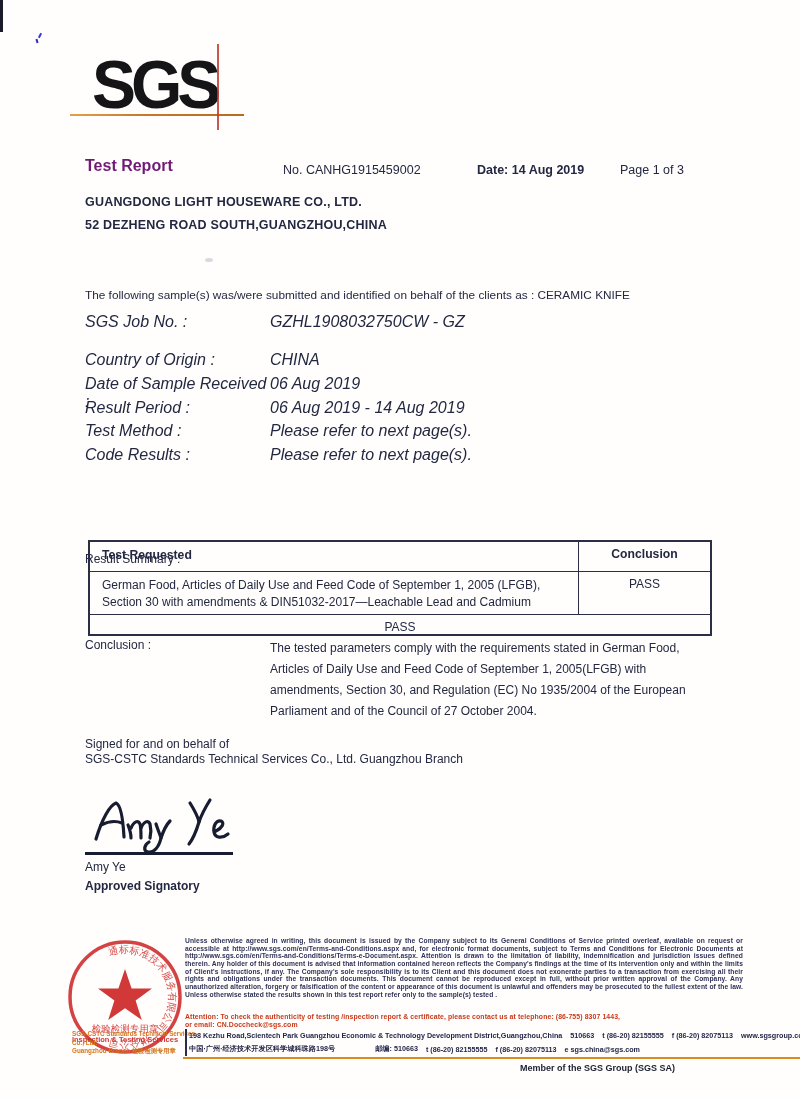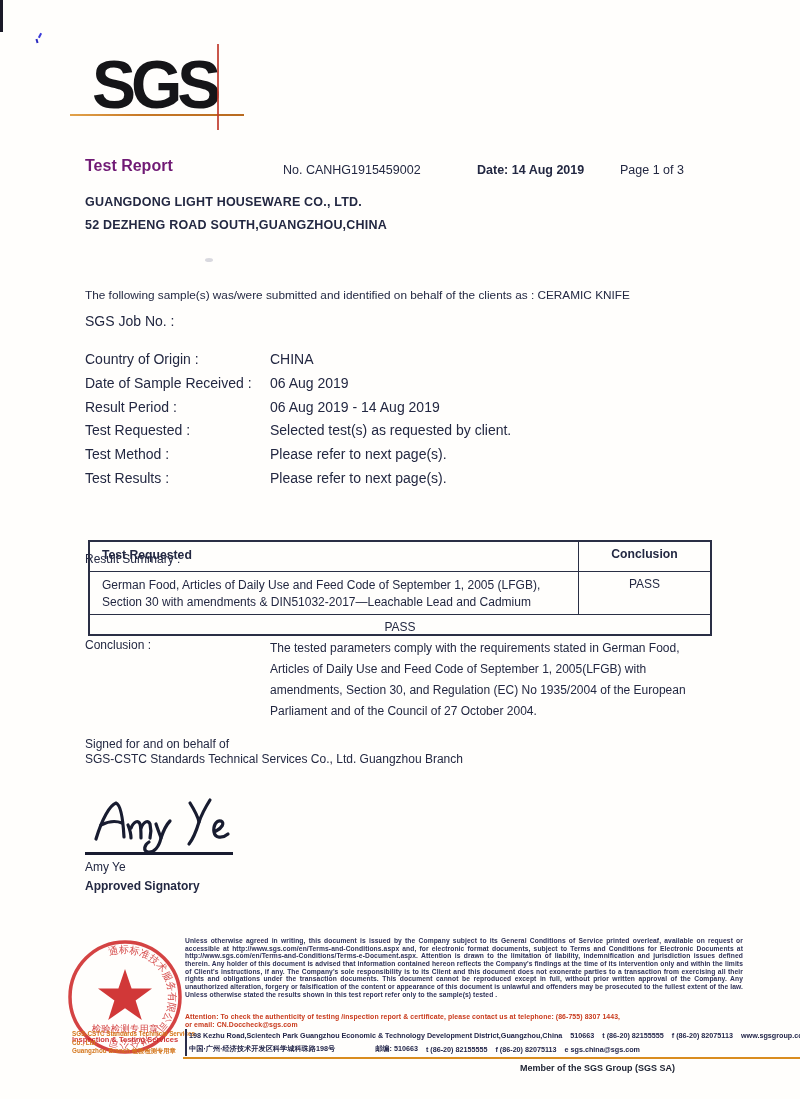--- a/index.html
+++ b/index.html
@@ -40,21 +40,21 @@
   .report-no { left: 283px; top: 163px; font-size: 12.5px; }
   .date { left: 477px; top: 163px; font-size: 12.5px; font-weight: bold; }
   .page-info { left: 620px; top: 163px; font-size: 12.5px; }
 
   .client-name { left: 85px; top: 195px; font-size: 12.5px; font-weight: 600; letter-spacing:.2px; }
   .client-address { left: 85px; top: 218px; font-size: 12.5px; font-weight: 600; letter-spacing:.2px; }
 
   .intro { left: 85px; top: 288px; font-size: 11.8px; width: 640px; }
 
   .details { left: 85px; top: 313px; width: 640px; }
-  .drow { display: flex; font-size: 14px; }
+  .drow { display: flex; font-size: 16px; font-style: italic; }
   .drow .lbl { width: 185px; flex: 0 0 185px; }
   .drow.h28 { height: 28px; }
   .drow.h24 { height: 23.8px; }
   .dgap { height: 10px; }
 
   .result-heading { left: 85px; top: 552px; font-size: 12px; }
 
   .rtable { left: 88px; top: 540px; width: 624px; border: 2px solid #2a2f45; }
   .rtable .trow { display: flex; border-top: 1.5px solid #2a2f45; }
   .rtable .trow:first-child { border-top: none; }
@@ -115,44 +115,41 @@
   <div class="abs page-info">Page 1 of 3</div>
 
   <div class="abs client-name">GUANGDONG LIGHT HOUSEWARE CO., LTD.</div>
   <div class="abs client-address">52 DEZHENG ROAD SOUTH,GUANGZHOU,CHINA</div>
 
   <div class="abs intro">The following sample(s) was/were submitted and identified on behalf of the clients as : CERAMIC KNIFE</div>
 
   <div class="abs details">
     <div class="drow h28">
       <span class="lbl">SGS Job No. :</span>
+      <span class="val">GZHL1908032750CW - GZ</span>
     </div>
     <div class="dgap"></div>
     <div class="drow h24">
       <span class="lbl">Country of Origin :</span>
       <span class="val">CHINA</span>
     </div>
     <div class="drow h24">
       <span class="lbl">Date of Sample Received :</span>
       <span class="val">06 Aug 2019</span>
     </div>
     <div class="drow h24">
       <span class="lbl">Result Period :</span>
       <span class="val">06 Aug 2019 - 14 Aug 2019</span>
     </div>
     <div class="drow h24">
-      <span class="lbl">Test Requested :</span>
-      <span class="val">Selected test(s) as requested by client.</span>
-    </div>
-    <div class="drow h24">
       <span class="lbl">Test Method :</span>
       <span class="val">Please refer to next page(s).</span>
     </div>
     <div class="drow h24">
-      <span class="lbl">Test Results :</span>
+      <span class="lbl">Code Results :</span>
       <span class="val">Please refer to next page(s).</span>
     </div>
   </div>
 
   <div class="abs result-heading">Result Summary :</div>
 
   <div class="abs rtable">
     <div class="trow hrow">
       <div class="c1">Test Requested</div>
       <div class="c2">Conclusion</div>

